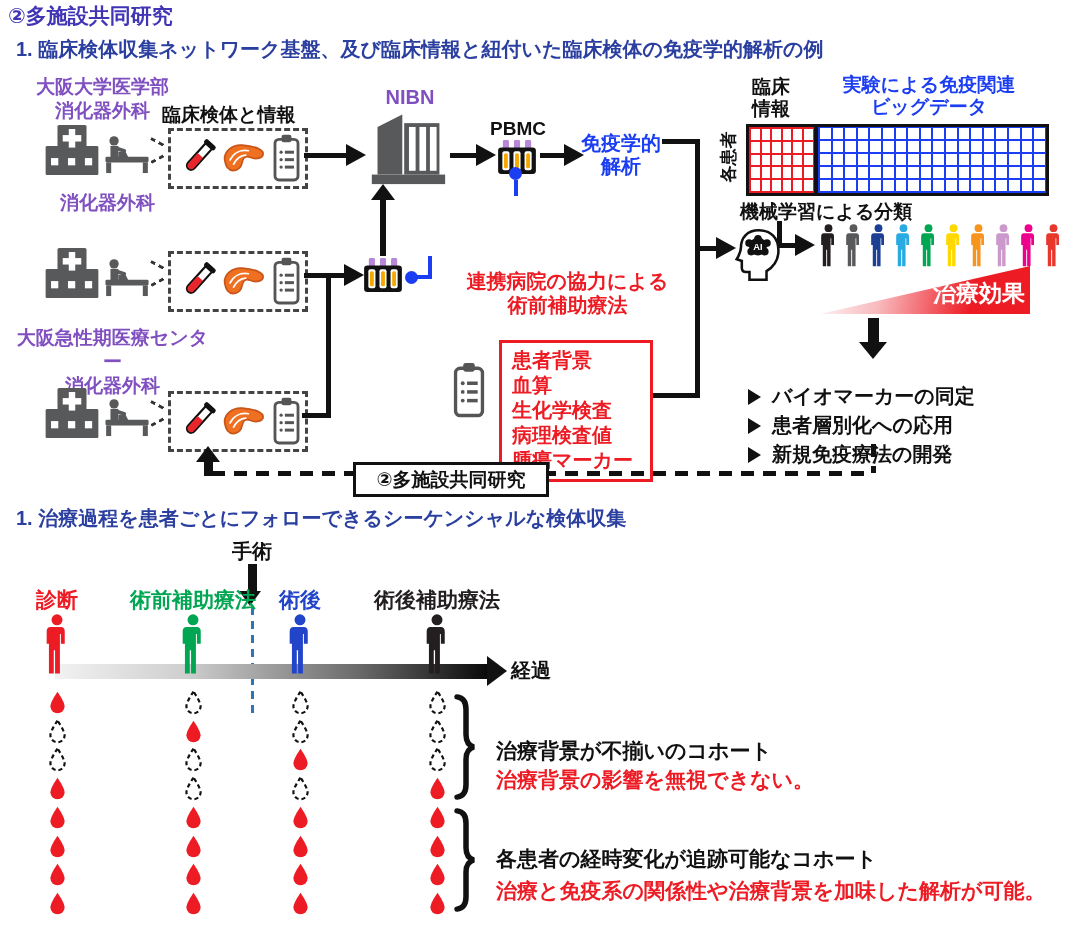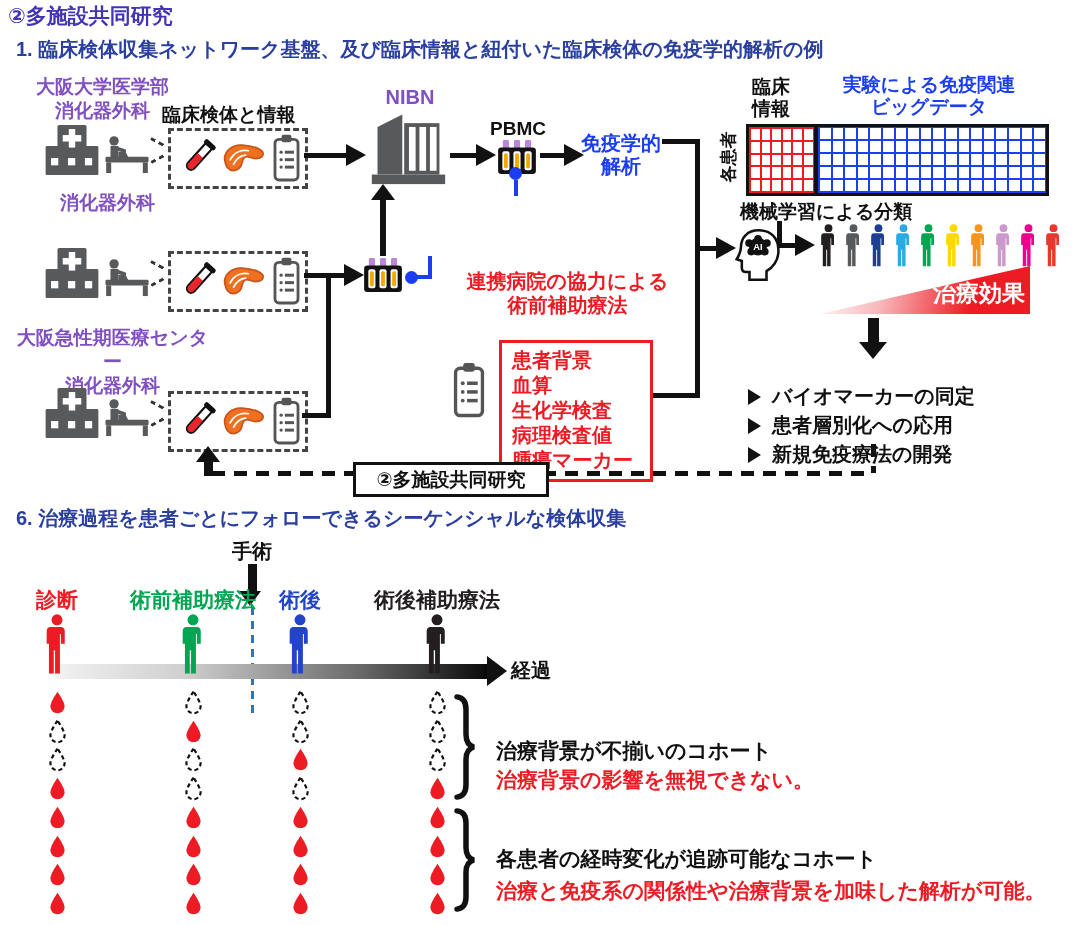--- a/index.html
+++ b/index.html
@@ -367,21 +367,21 @@
       </div>
     </div>
 
   <div class="dash-v" style="left:871px;top:444px;height:29px;"></div>
   <div class="dash-h" style="left:543px;top:471px;width:330px;"></div>
   <div class="return-box" style="left:353px;top:462px;width:190px;height:29px;line-height:29px;">②多施設共同研究</div>
   <div class="dash-h" style="left:212px;top:471px;width:141px;"></div>
   <div class="vline" style="left:204px;top:461px;height:15px;width:9px;"></div>
   <div class="tri tri-u" style="left:196px;top:446px;"></div>
 
-  <div class="lbl b" style="left:16px;top:505px;font-size:20px;color:#2a3f9f;">6. 治療過程を患者ごとにフォローできるシーケンシャルな検体収集</div>
+  <div class="lbl b" style="left:16px;top:505px;font-size:20px;color:#2a3f9f;">1. 治療過程を患者ごとにフォローできるシーケンシャルな検体収集</div>
 
   <div class="lbl b ctr" style="left:222px;top:538px;width:60px;font-size:20px;color:#111;">手術</div>
   <div class="vline" style="left:248px;top:564px;width:9px;height:27px;"></div>
   <div class="tri tri-d" style="left:238.5px;top:591px;border-left-width:11px;border-right-width:11px;border-top-width:15px;"></div>
   <div class="bdash-v" style="left:251px;top:607px;height:106px;"></div>
 
   <div class="grad-bar" style="left:55px;top:664px;width:432px;height:15px;"></div>
   <div class="tri" style="left:487px;top:656px;border-top:15px solid transparent;border-bottom:15px solid transparent;border-left:20px solid #111;"></div>
   <div class="lbl b" style="left:511px;top:657px;font-size:20px;color:#111;">経過</div>
 

